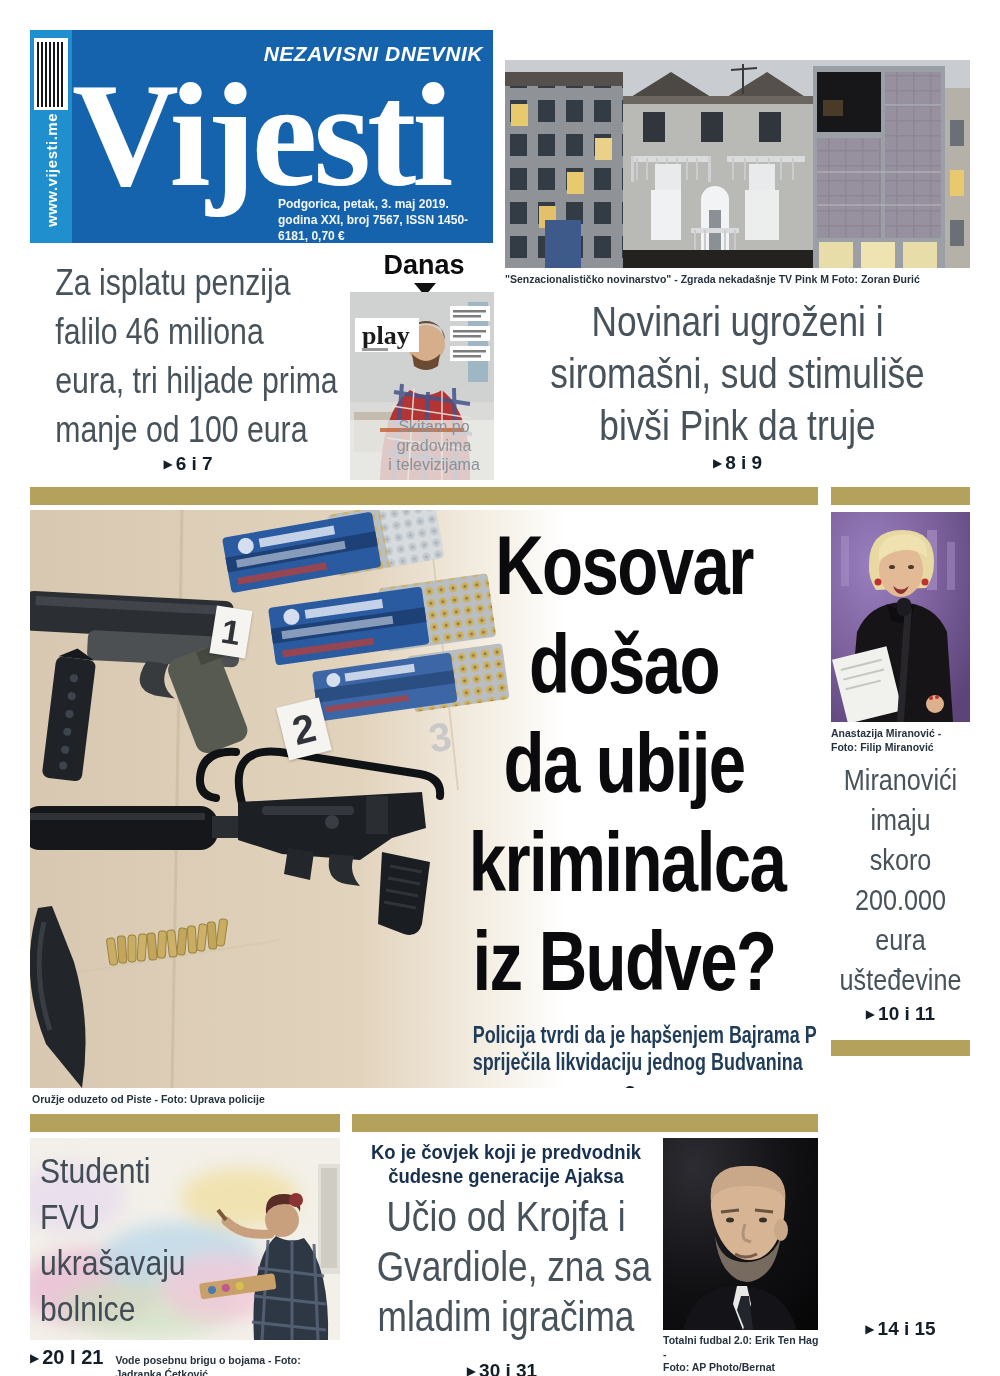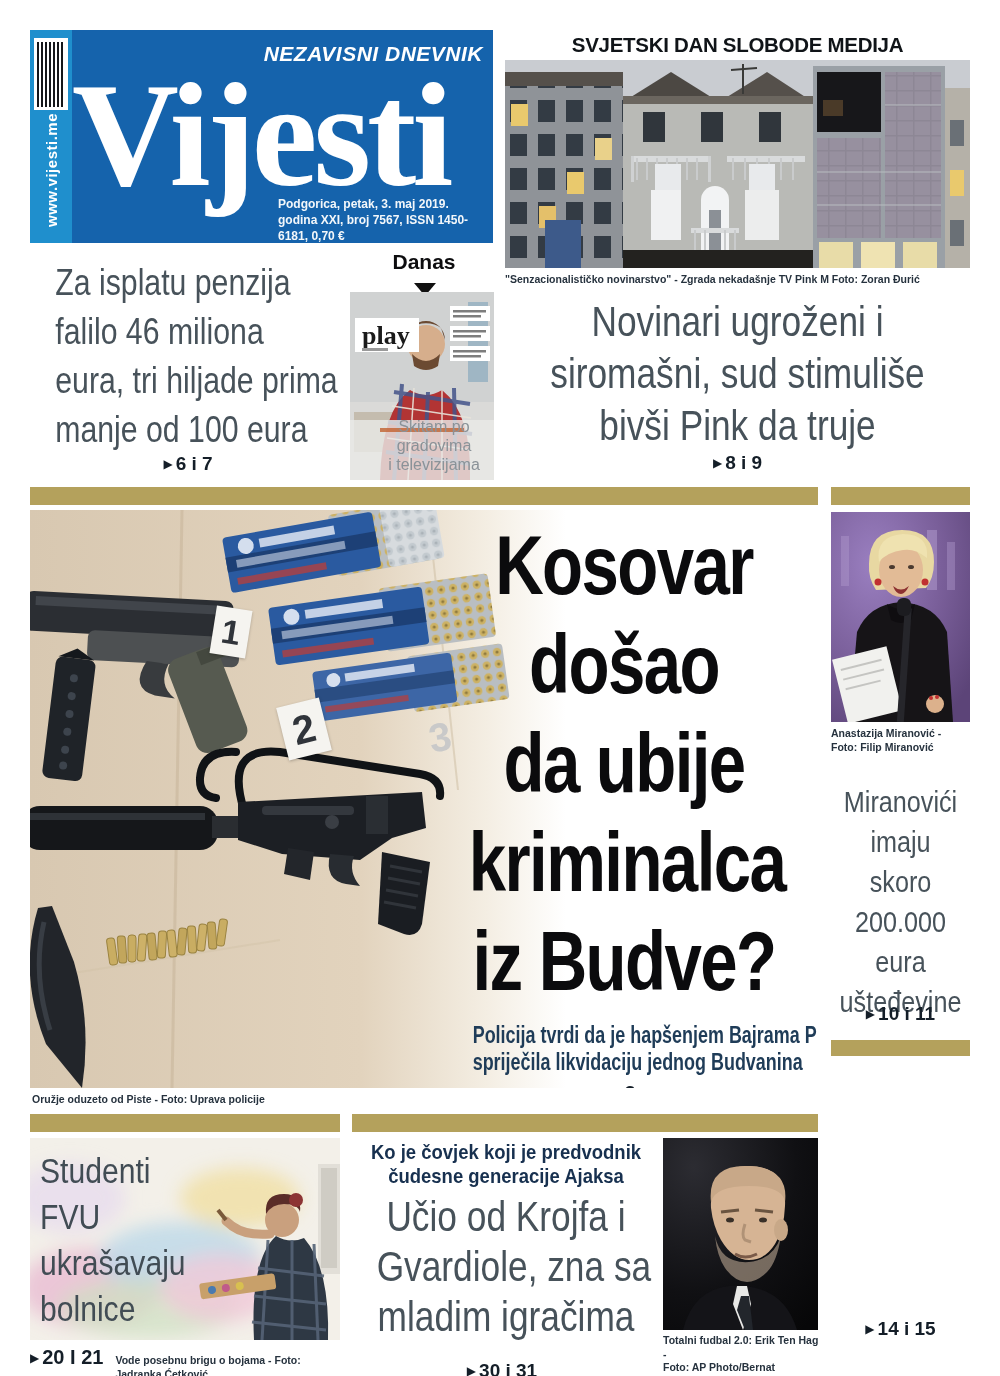--- a/index.html
+++ b/index.html
@@ -47,21 +47,21 @@
   .tr-headline .hl-line { font-size:42px; line-height:52px; }
   .tr-ref { left:505px; top:452px; width:465px; }
 
   
   .ls-headline { left:30px; top:258px; width:316px; text-align:left; }
   .ls-headline .hl-line { font-size:36px; line-height:49px; }
   .ls-ref { left:30px; top:453px; width:316px; }
 
   
   .danas-label { left:348px; top:250px; width:152px; text-align:center;
-     font-weight:800; font-size:21px; color:#0d0d0f; }
+     font-weight:800; font-size:27px; color:#0d0d0f; }
   .danas-tri { left:414px; top:283px; width:0; height:0;
      border:11px solid transparent; border-top:13px solid #111; }
   .danas-cover { left:350px; top:292px; width:144px; height:188px; background:#d9d9d7;
      position:absolute; }
   .cover-cap { position:absolute; left:0; bottom:6px; width:100%; text-align:center;
      color:#8a9298; font-size:16px; line-height:19px; font-weight:400;padding-left:24px; }
   .cover-kicker-line { position:absolute; left:30px; bottom:48px; width:84px; height:4px;
      background:#c2622f; opacity:0.8; }
 
   
@@ -87,21 +87,21 @@
      text-align:center; white-space:nowrap; letter-spacing:-2px; }
   .main-sub { position:absolute; left:400px; top:512px; width:388px; transform:scaleX(0.78); transform-origin:50% 0; }
   .main-sub div { font-size:23px; line-height:27px; font-weight:bold; color:#1f3c58;
      text-align:center; white-space:nowrap; }
   .main-ref { position:absolute; left:400px; top:572px; width:388px; }
   .main-cap { left:32px; top:1093px; width:420px; }
 
   
   .side-photo { left:831px; top:512px; width:139px; height:210px; background:#7a5f9a; }
   .side-cap { left:831px; top:727px; width:139px; }
-  .side-hl1 { left:825px; top:760px; width:151px; text-align:center;margin-top:22px; }
+  .side-hl1 { left:825px; top:760px; width:151px; text-align:center; }
   .side-hl1 .hl-line, .side-hl2 .hl-line { font-size:30px; line-height:40px; }
   .side-ref1 { left:831px; top:1003px; width:139px; }
   .side-hl2 { left:825px; top:1068px; width:151px; text-align:center; }
   .side-ref2 { left:831px; top:1318px; width:139px; }
 
   
   .bl-photo { left:30px; top:1138px; width:310px; height:202px; background:#f2efe8; }
   .bl-headline { position:absolute; left:10px; top:10px; transform:scaleX(0.86); transform-origin:0 0; }
   .bl-headline .hl-line { font-size:35px; line-height:46px; color:#414c54; }
   .bl-footer { left:30px; top:1346px; width:310px; display:flex; align-items:baseline; gap:12px; }
@@ -134,21 +134,20 @@
     <div class="mh-main">
       <div class="mh-tagline">NEZAVISNI DNEVNIK</div>
       <div class="mh-logo">Vijesti</div>
       <div class="mh-date">
         <div>Podgorica, petak, 3. maj 2019.</div>
         <div><span>godina XXI, broj 7567, ISSN 1450-6181,</span> <span class="price">0,70 €</span></div>
       </div>
     </div>
   </div>
 
-  <div class="abs tr-kicker">SVJETSKI DAN SLOBODE MEDIJA</div>
   <div class="abs tr-photo photo">
     <svg width="465" height="208" viewBox="0 0 465 208">
       <defs>
         <pattern id="glassP" width="17" height="15" patternUnits="userSpaceOnUse">
           <rect width="17" height="15" fill="#8d8795"></rect>
           <rect x="1.5" y="1.5" width="15.5" height="13.5" fill="#97909f"></rect>
         </pattern>
         <pattern id="winL" width="28" height="34" patternUnits="userSpaceOnUse">
           <rect width="28" height="34" fill="#8f9398"></rect>
           <rect x="5" y="6" width="17" height="22" fill="#333b44"></rect>

